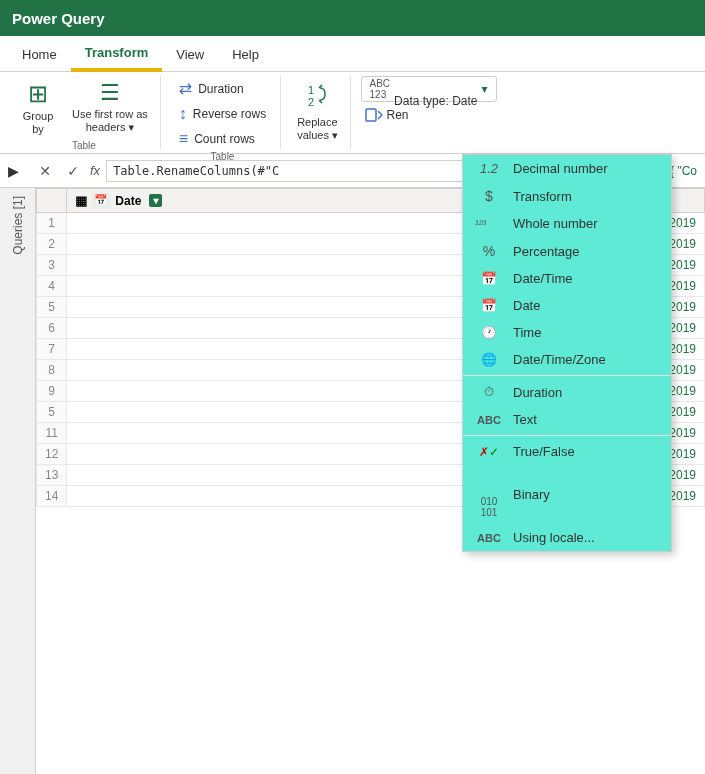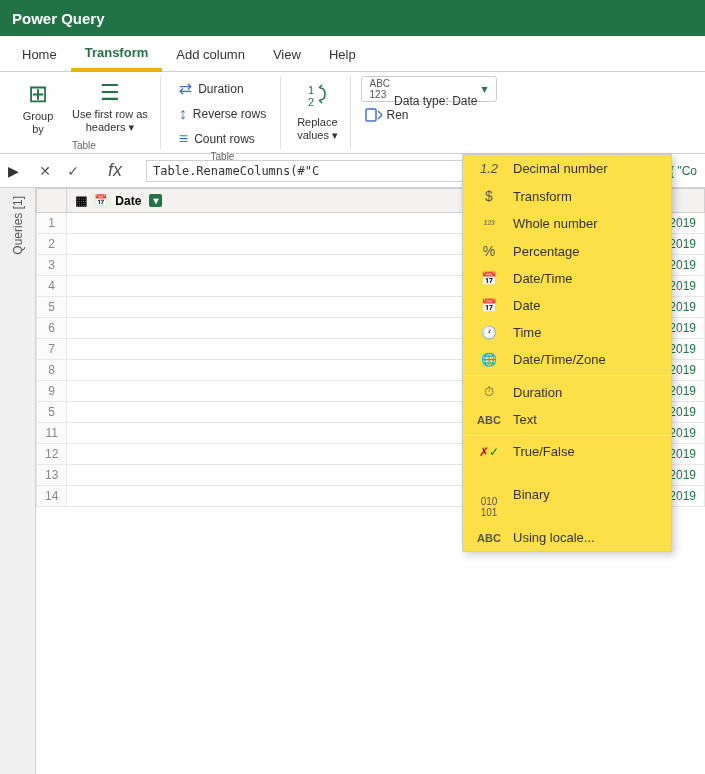--- a/index.html
+++ b/index.html
@@ -217,21 +217,21 @@
       gap: 4px;
       white-space: nowrap;
     }
 
     
     .dropdown-overlay {
       position: absolute;
       top: 154px;
       left: 462px;
       width: 210px;
-      background: #fde047;
+      background: #5eead4;
       border: 1px solid #ccc;
       box-shadow: 3px 3px 8px rgba(0,0,0,0.2);
       z-index: 100;
       font-size: 13px;
     }
     .dropdown-item {
       display: flex;
       align-items: center;
       padding: 6px 12px;
       cursor: pointer;
@@ -245,21 +245,20 @@
 </head>
 <body>
 
 <div class="title-bar">
   <span>Power Query</span>
 </div>
 
 <div class="ribbon-tabs">
   <div class="ribbon-tab">Home</div>
   <div class="ribbon-tab active">Transform</div>
-  <div class="ribbon-tab">Add column</div>
   <div class="ribbon-tab">View</div>
   <div class="ribbon-tab">Help</div>
 </div>
 
 <div class="ribbon">
 
   <div class="ribbon-group" style="padding:0 6px;">
     <div class="ribbon-group-content" style="align-items:flex-start; gap:4px;">
       <div class="ribbon-btn">
         <div class="icon" style="font-size:24px;">⊞</div>
@@ -327,21 +326,21 @@
       </div>
     </div>
     <div class="ribbon-group-label">&nbsp;</div>
   </div>
 </div>
 
 <div class="formula-area">
   <div class="formula-toggle">▶</div>
   <div class="formula-btn">✕</div>
   <div class="formula-btn">✓</div>
-  <div style="font-style:italic; font-size:18px; color:#555; margin: 0 18px;">fx</div>
+  <div style="font-style:italic; font-size:13px; color:#555; margin: 0 0;">fx</div>
   <input class="formula-bar" readonly="" style="color: rgb(51, 51, 51);" value="Table.RenameColumns(#&quot;C">
   <span style="font-size:12px; color:#217346; padding-left:4px;">{ "Co</span>
 </div>
 
 <div class="main-content">
 
   <div class="sidebar">
     <div class="sidebar-label">Queries [1]</div>
   </div>
 
@@ -429,21 +428,21 @@
       </span>
     <span class="di-label">Decimal number</span>
   </div>
     <div class="dropdown-item">
     <span class="di-icon" style="width:28px; display:flex; align-items:center; justify-content:center;">
         <span style="font-size:14px; color:#555;">$</span>
       </span>
     <span class="di-label">Transform</span>
   </div>
     <div class="dropdown-item">
-    <span class="di-icon" style="width:28px; display:flex; align-items:center; justify-content:center;font-style:italic;">
+    <span class="di-icon" style="width:28px; display:flex; align-items:center; justify-content:flex-start;font-style:italic;">
         <span style="font-size:11px; color:#555;">¹²³</span>
       </span>
     <span class="di-label">Whole number</span>
   </div>
     <div class="dropdown-item">
     <span class="di-icon" style="width:28px; display:flex; align-items:center; justify-content:center;">
         <span style="font-size:14px; color:#555;">%</span>
       </span>
     <span class="di-label">Percentage</span>
   </div>

